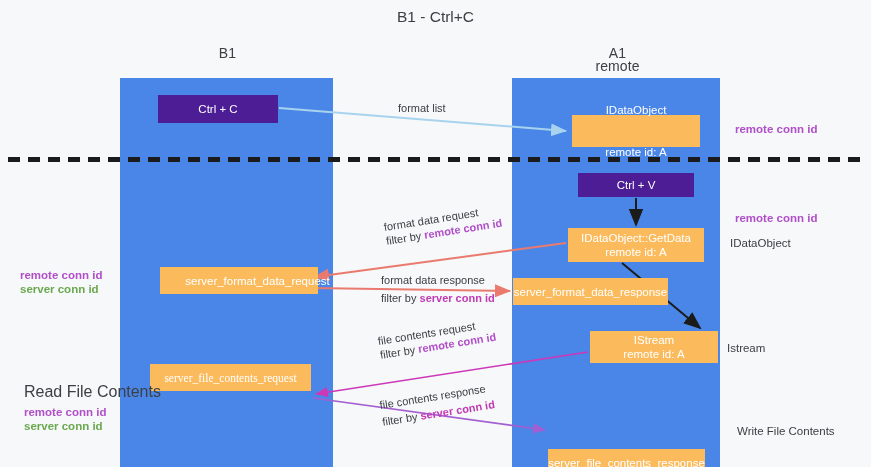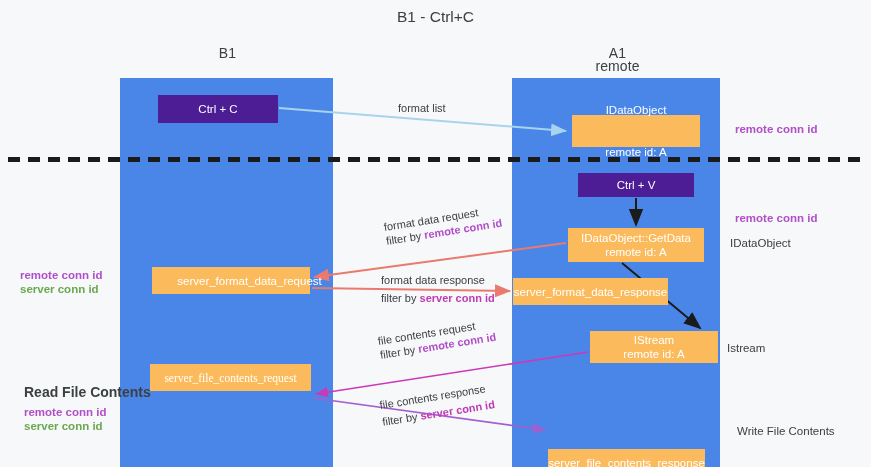--- a/index.html
+++ b/index.html
@@ -68,21 +68,21 @@
     padding: 2px 4px;
   }
   .node.green { background: #4c1d95; }
   .node.orange { background: #fbbb5d; }
   .node .l2 { display: block; }
 
   #n-ctrlc   { left: 158px; top: 95px;  width: 120px; height: 28px; }
   #n-idataobj{ left: 572px; top: 115px; width: 128px; height: 32px; gap: 28px; }
   #n-ctrlv   { left: 578px; top: 173px; width: 116px; height: 24px; }
   #n-getdata { left: 568px; top: 228px; width: 136px; height: 34px; }
-  #n-sfdreq  { left: 152px; top: 267px; width: 158px; height: 27px; padding-left: 41px; }
+  #n-sfdreq  { left: 160px; top: 267px; width: 158px; height: 27px; padding-left: 41px; }
   #n-sfdresp { left: 513px; top: 278px; width: 155px; height: 27px; justify-content: center; }
   #n-istream { left: 590px; top: 331px; width: 128px; height: 32px; }
   #n-sfcreq  { left: 150px; top: 364px; width: 161px; height: 27px; font-family: Liberation Serif, serif; }
   #n-sfcresp { left: 548px; top: 417px; width: 157px; height: 27px; margin-top: 32px; }
 
   
   .side-note {
     position: absolute;
     font-size: 11.5px;
     color: #3c4043;
@@ -93,21 +93,21 @@
 
   #note-remote1 { left: 735px; top: 122px; }
   #note-remote2 { left: 735px; top: 211px; }
   #note-dataobject { left: 730px; top: 236px; }
   #note-istream { left: 727px; top: 341px; }
   #note-write { left: 737px; top: 424px; }
 
   
   #note-left-1 { position:absolute; left: 20px; top: 268px; line-height: 14px; }
   #note-left-2 { position:absolute; left: 24px; top: 385px; line-height: 14px; }
-  .lbl-plain { font-size: 14px; color: #3c4043; white-space: nowrap; display:block;font-weight:bold; }
+  .lbl-plain { font-size: 16px; color: #3c4043; white-space: nowrap; display:block; }
   .lbl-purple { font-size: 11.5px; color: #b14ec9; font-weight: bold; white-space: nowrap; display:block;}
   .lbl-green { font-size: 11.5px; color: #6aa84f; font-weight: bold; white-space: nowrap; display:block;}
 
   
   .edge-label {
     position: absolute;
     font-size: 11px;
     color: #3c4043;
     white-space: nowrap;
     line-height: 14px;

